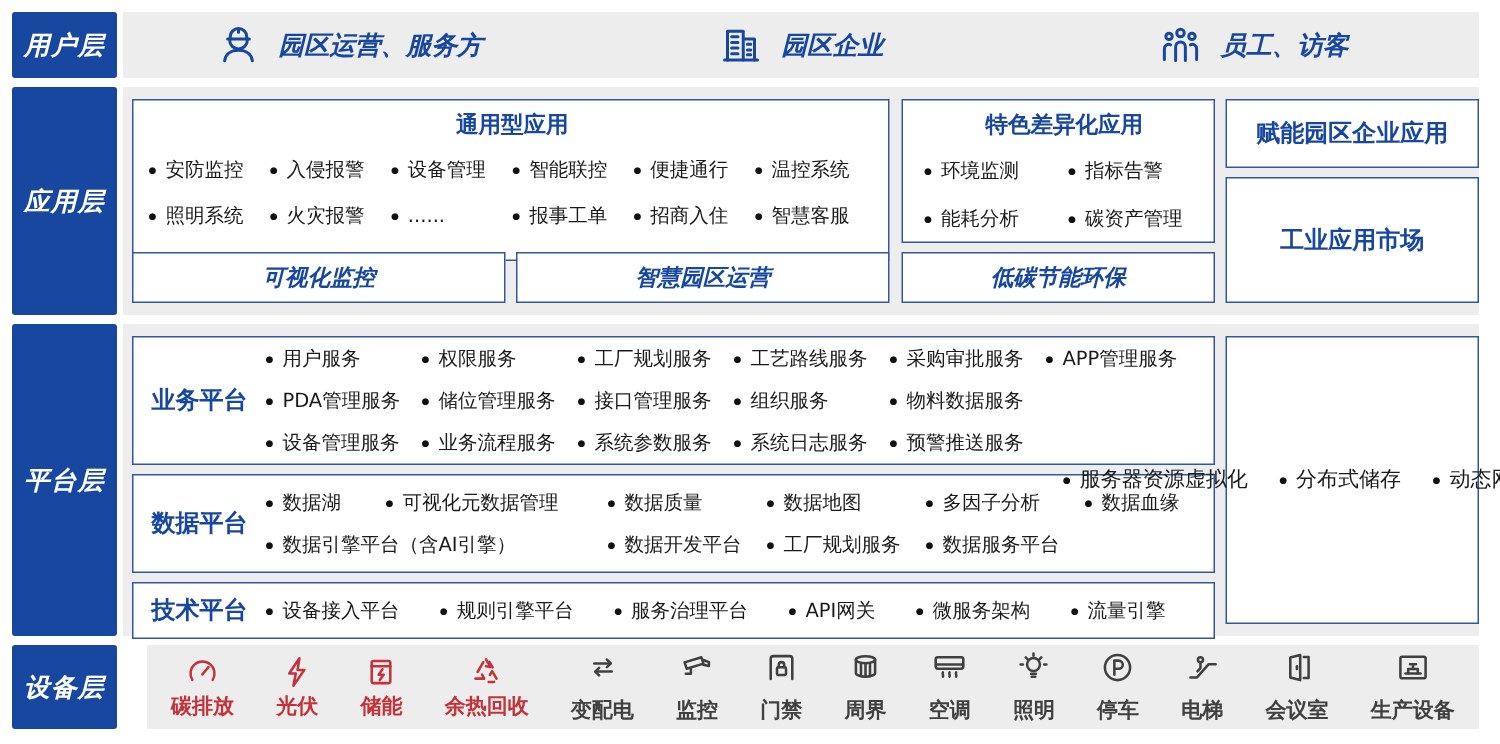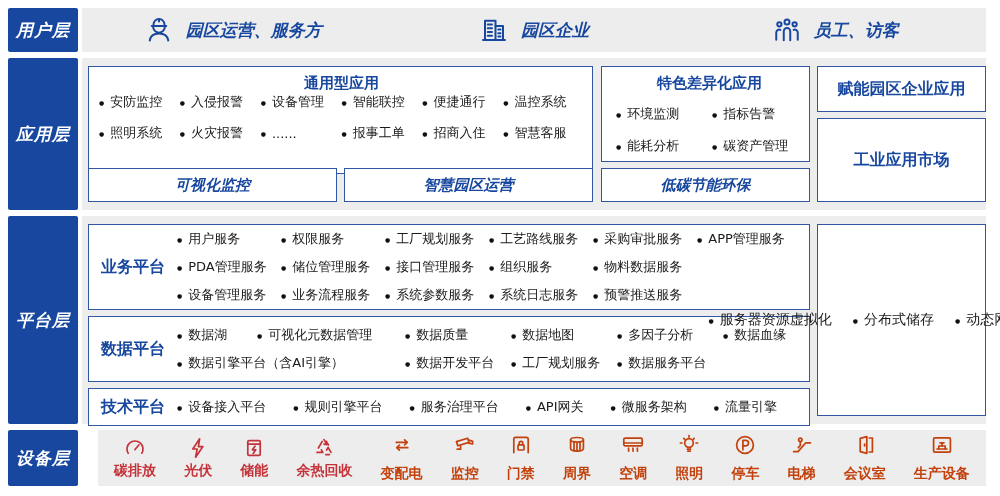--- a/index.html
+++ b/index.html
@@ -33,21 +33,21 @@
   .center-box{display:flex;align-items:center;justify-content:center;color:#17479E;
     font-weight:bold;font-size:16px;}
   .center-box.ital{font-style:italic;font-size:15px;}
 
   
   .bi{font-size:13px;color:#1a1a1a;display:flex;align-items:center;white-space:nowrap;}
   .bi::before{content:"●";font-size:6px;margin-right:6px;color:#111;flex:none;}
 
   
   .gen-box{left:6px;top:8px;width:505px;height:108px;padding:7px 8px 0 10px;}
-  .gen-grid{display:grid;grid-template-columns:repeat(6,1fr);row-gap:13px;}
+  .gen-grid{display:grid;grid-template-columns:repeat(6,1fr);row-gap:13px;margin-top:11px;}
   
   .feat-box{left:519px;top:8px;width:209px;height:96px;padding:7px 6px 0 14px;}
   .feat-grid{display:grid;grid-template-columns:96px 1fr;row-gap:14px;margin-top:12px;}
 
   .empower-box{left:735px;top:8px;right:0;height:46px;}
   .market-box{left:735px;top:60px;right:0;bottom:8px;}
   .viz-box{left:6px;top:110px;width:249px;height:34px;}
   .ops-box{left:262px;top:110px;width:249px;height:34px;font-family:Liberation Serif, serif;}
   .low-box{left:519px;top:110px;width:209px;height:34px;}
 
@@ -65,21 +65,21 @@
   .infra-box{left:735px;right:0;top:8px;bottom:8px;display:flex;flex-direction:row;
     justify-content:center;gap:21px;padding-left:16px;}
   .infra-box .bi{font-size:14px;}
 
   
   .dev-flex{display:flex;align-items:center;justify-content:space-between;height:100%;padding:0 16px;margin-left:16px;}
   .dev-item{display:flex;flex-direction:column;align-items:center;gap:2px;}
   .dev-item svg{width:24px;height:24px;}
   .dev-item .dev-lbl{font-size:14px;font-weight:bold;white-space:nowrap;}
   .dev-red{color:#C5333A;}
-  .dev-blue{color:#c2410c;gap:8px;}
+  .dev-blue{color:#404040;gap:8px;}
 
   svg{stroke:currentColor;fill:none;stroke-width:1.7;stroke-linecap:round;stroke-linejoin:round;}
   .user-group svg{stroke-width:1.6;}
 </style>
 </head>
 <body>
 
 <div class="row" id="row-user">
   <div class="layer-label">用户层</div>
   <div class="row-content user-flex">

